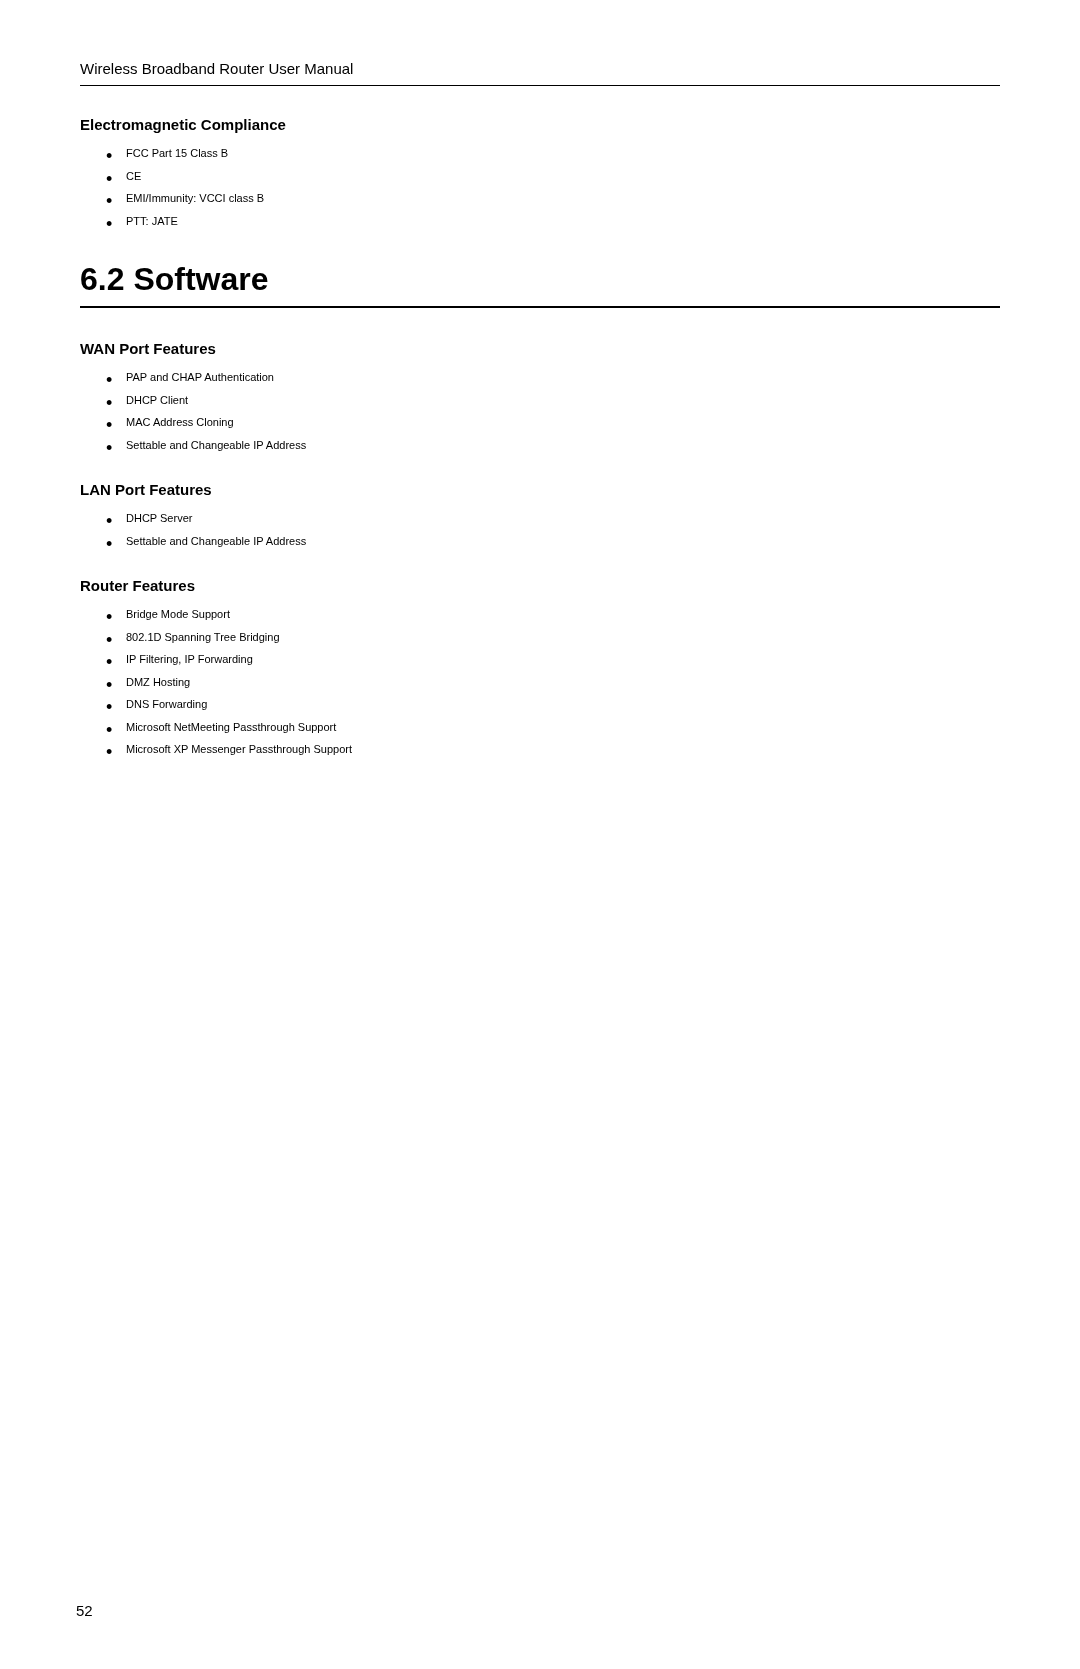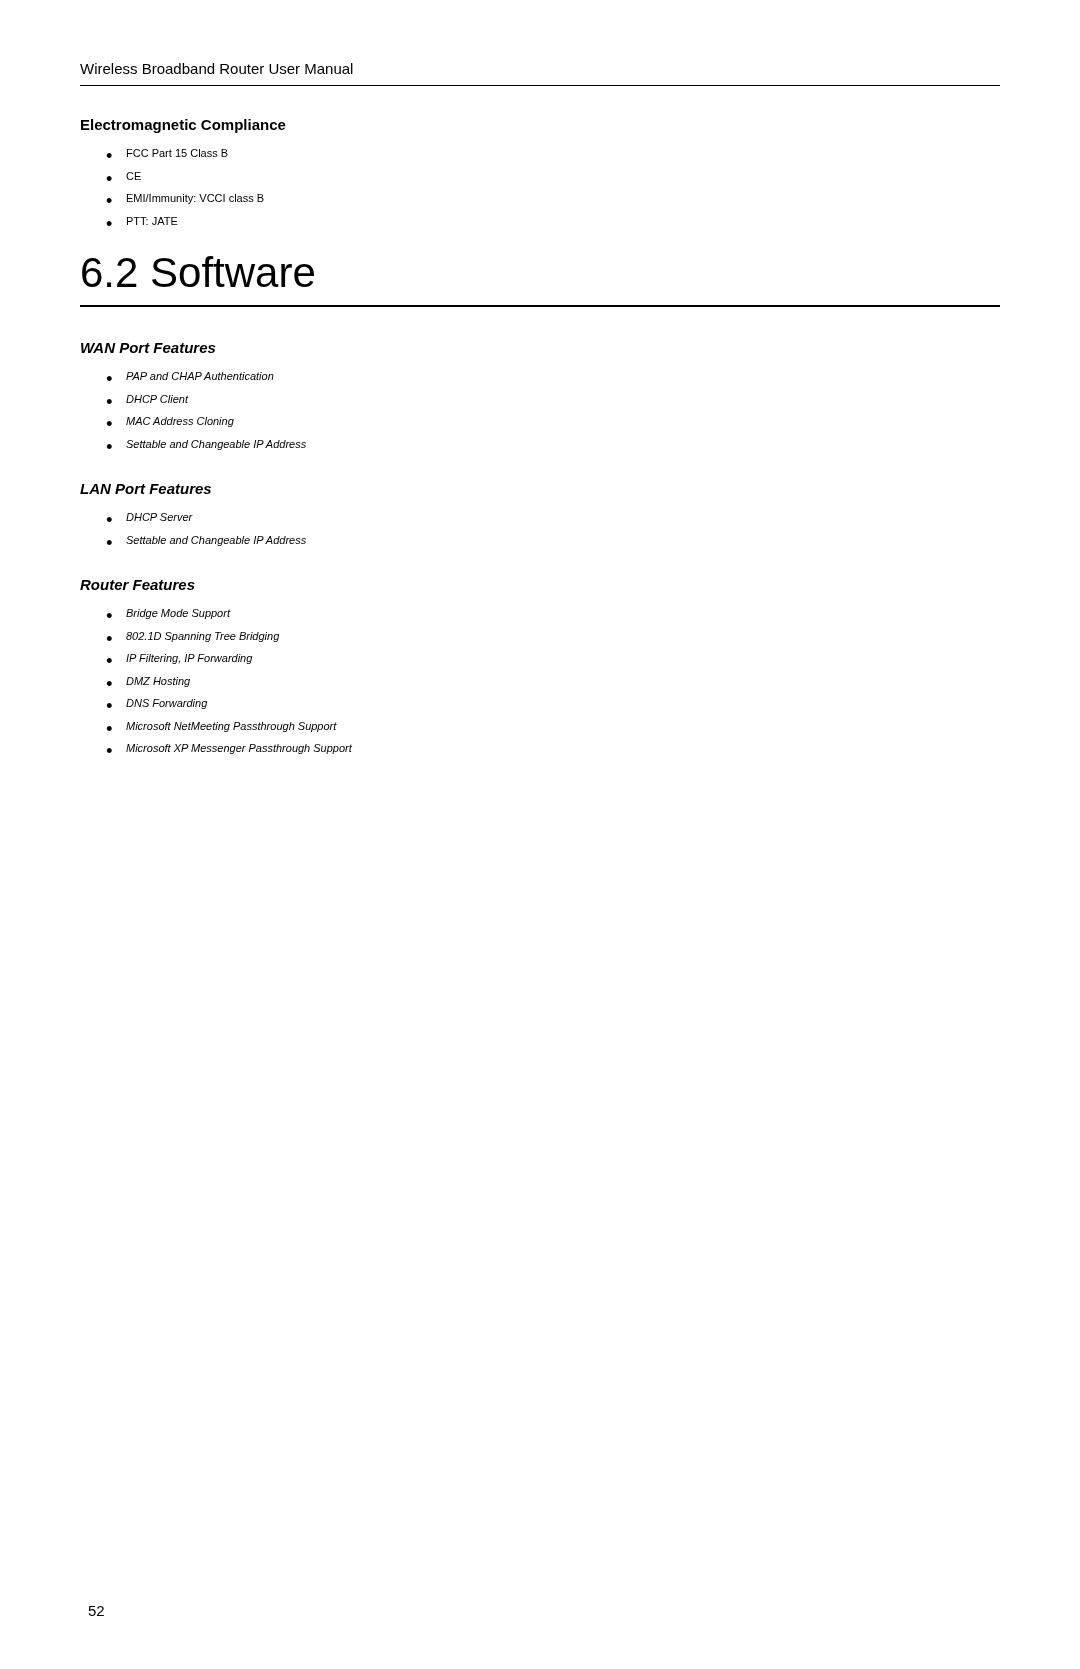--- a/index.html
+++ b/index.html
@@ -34,21 +34,21 @@
       padding-bottom: 8px;
       margin-bottom: 30px;
     }
 
     .header-title {
       font-size: 15px;
       color: #000;
     }
 
     .em-compliance-section {
-      margin-bottom: 20px;
+      margin-bottom: 32px;
     }
 
     .section-heading {
       font-weight: bold;
       font-size: 15px;
       margin-bottom: 12px;
     }
 
     .bullet-list {
       list-style: none;
@@ -65,37 +65,36 @@
 
     .bullet-list li::before {
       content: "•";
       position: absolute;
       left: 6px;
       font-size: 18px;
       line-height: 1.3;
     }
 
     .chapter-heading {
-      font-size: 42px;
-      font-weight: normal;
+      font-size: 32px;
+      font-weight: bold;
       border-bottom: 2px solid #000;
       padding-bottom: 8px;
       margin-bottom: 32px;
       margin-top: 10px;
     }
 
     .feature-section {
       margin-bottom: 28px;
-      font-style: italic;
     }
 
     .page-number {
       position: absolute;
       bottom: 50px;
-      left: 88px;
+      left: 76px;
       font-size: 15px;
     }
   </style>
 </head>
 <body>
 
 <div class="page">
 
   <div class="header-bar">
     <span class="header-title">Wireless Broadband Router User Manual</span>

